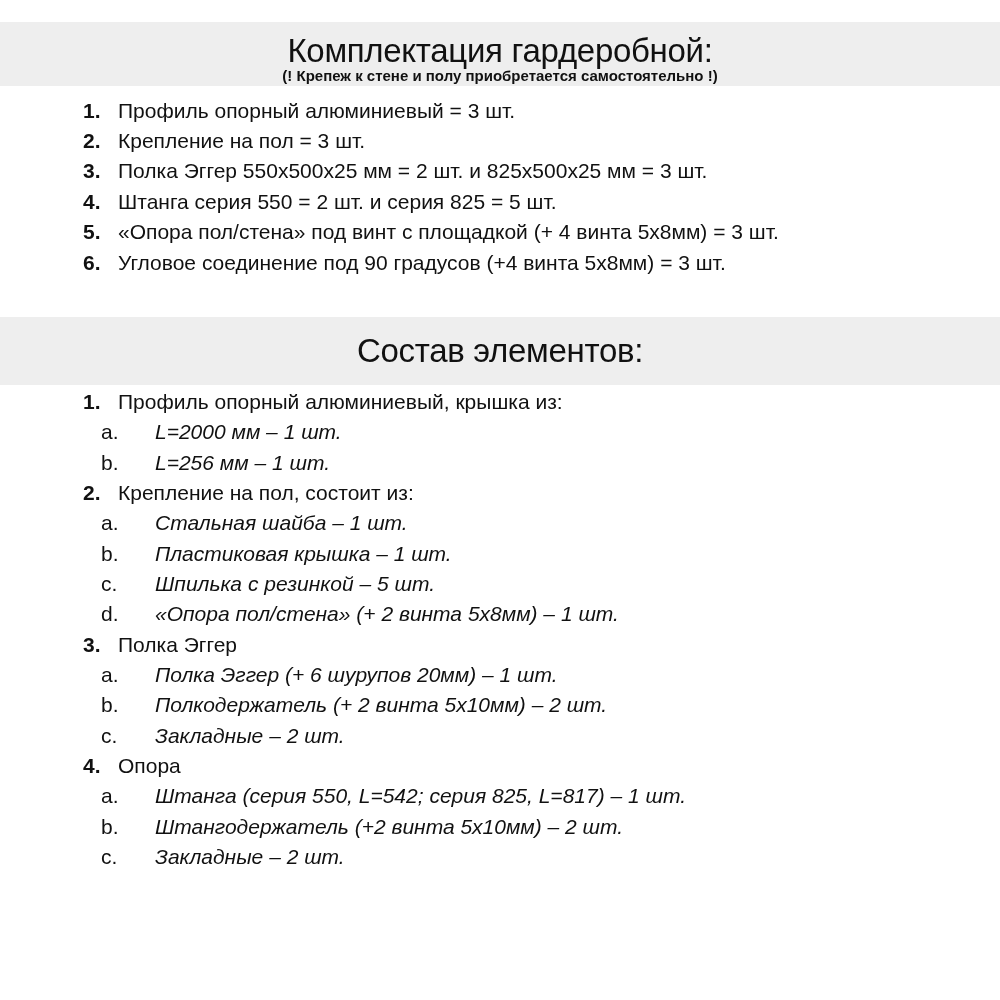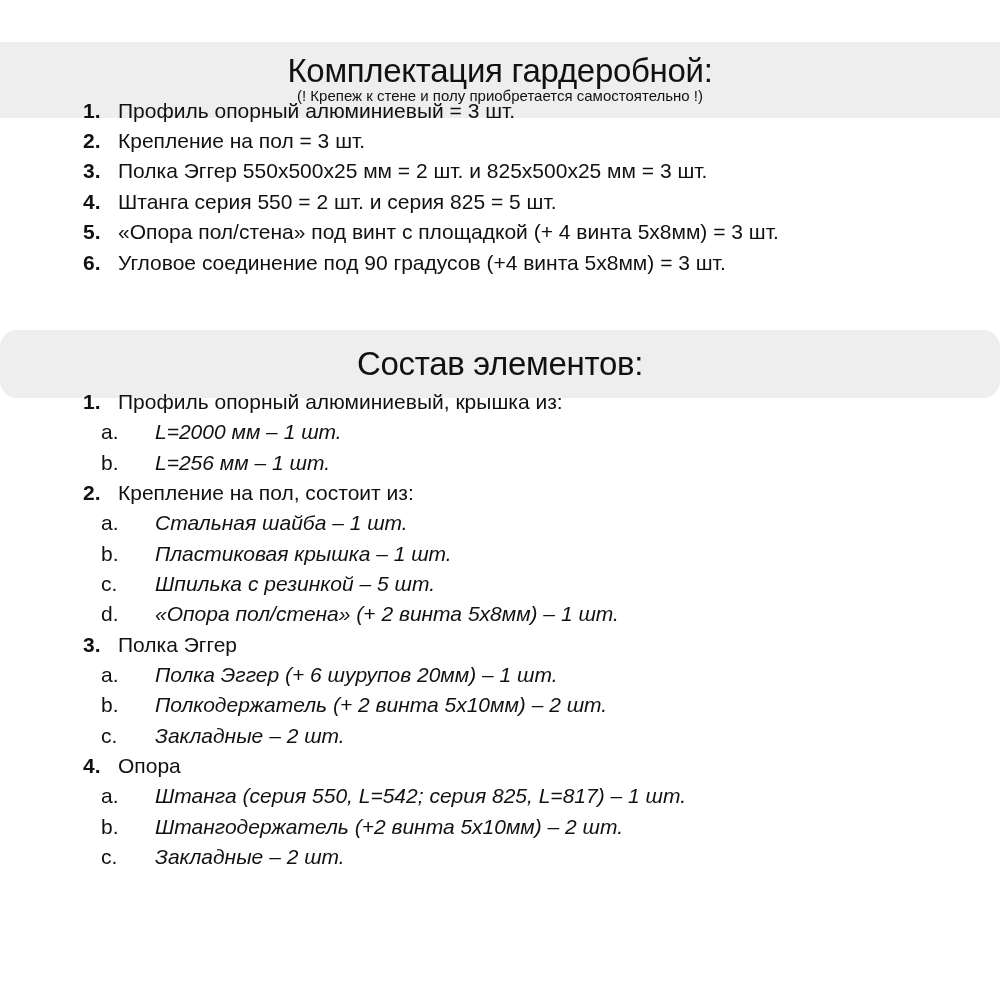--- a/index.html
+++ b/index.html
@@ -4,29 +4,29 @@
 <style>
   html, body { margin: 0; padding: 0; }
   body {
     width: 1000px; height: 1000px; background: #ffffff; position: relative;
     font-family: "Liberation Sans", sans-serif; color: #111111; overflow: hidden;
   }
   .band {
     position: absolute; left: 0; width: 1000px; background: #eeeeee;
     text-align: center;
   }
-  .band1 { top: 22px; height: 76px; margin-top: 20px; }
-  .band2 { top: 330px; height: 68px; border-radius: 17px; }
+  .band1 { top: 22px; height: 64px; }
+  .band2 { top: 317px; height: 68px; }
   .title {
     font-size: 33px; line-height: 33px; color: #111111; letter-spacing: -0.3px;
     display: block;
   }
   .band1 .title { padding-top: 12px; }
   .band2 .title { padding-top: 17px; }
-  .subtitle { font-size: 15px; line-height: 16px; display: block; margin-top: 1px; }
+  .subtitle { font-size: 15px; line-height: 16px; display: block; margin-top: 1px; font-weight: bold; }
   .list { position: absolute; left: 0; width: 1000px; }
   .row {
     position: absolute; left: 0; height: 24px; font-size: 21px; line-height: 24px;
     white-space: nowrap;
   }
   .num { position: absolute; left: 83px; font-weight: bold; }
   .txt1 { position: absolute; left: 118px; }
   .let { position: absolute; left: 101px; }
   .txt2 { position: absolute; left: 155px; font-style: italic; }
 </style>

